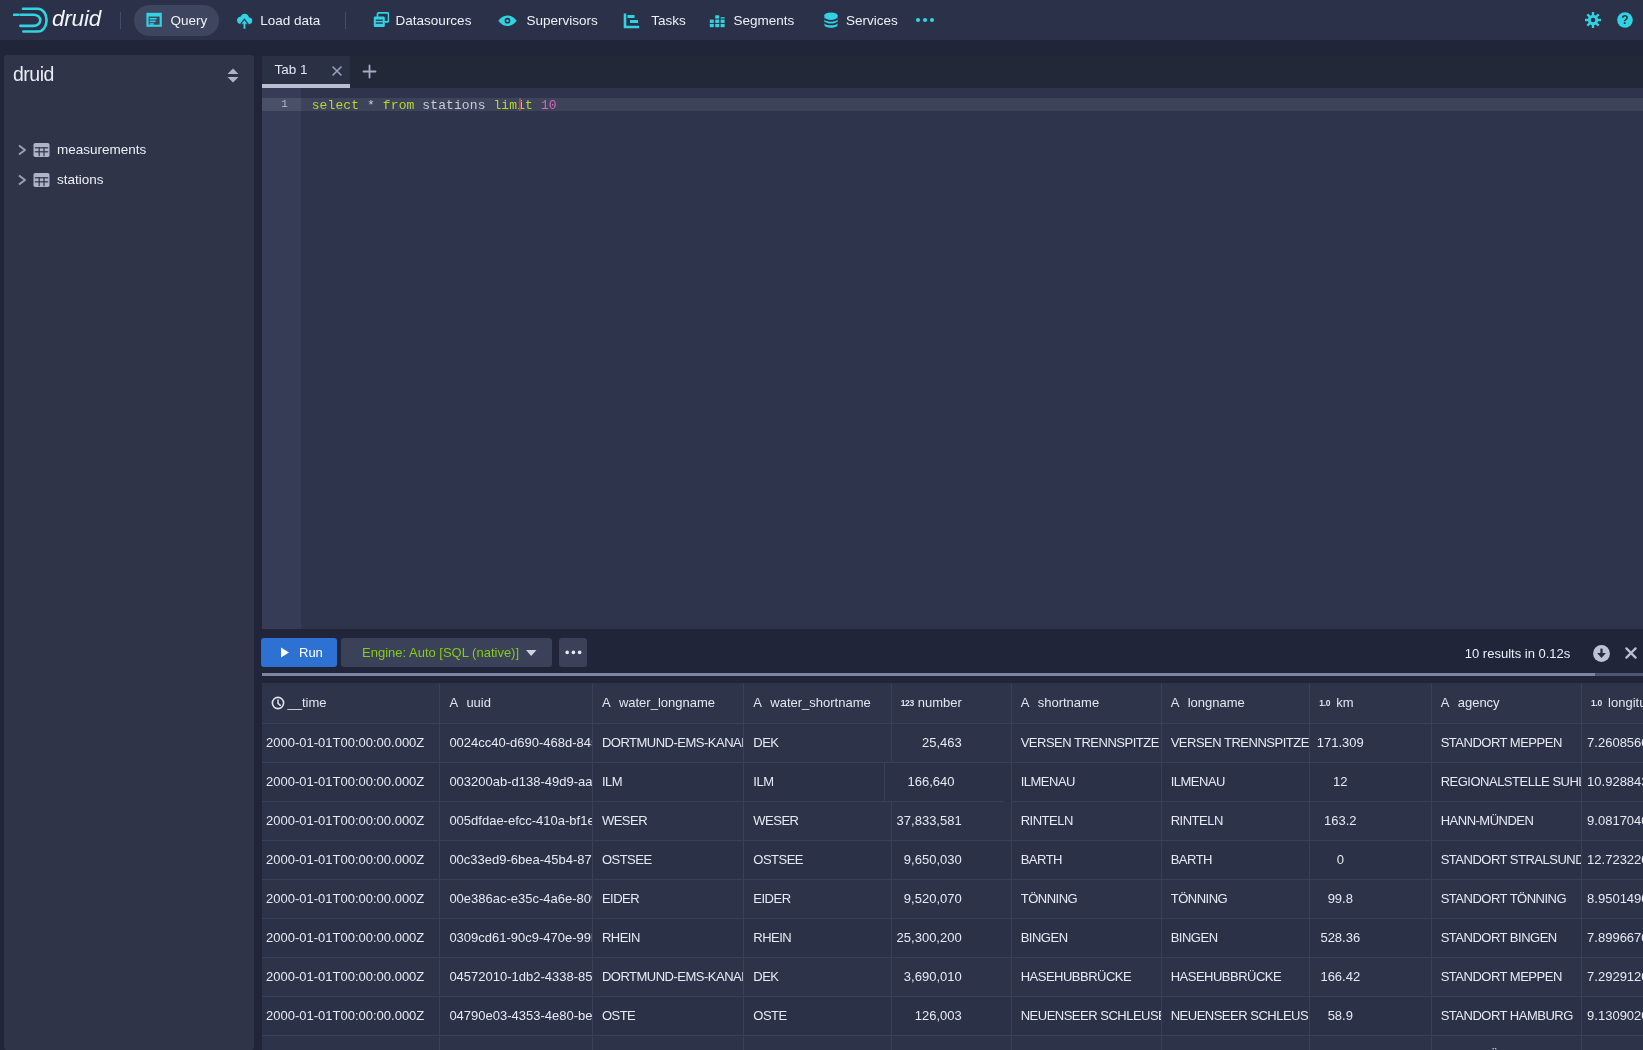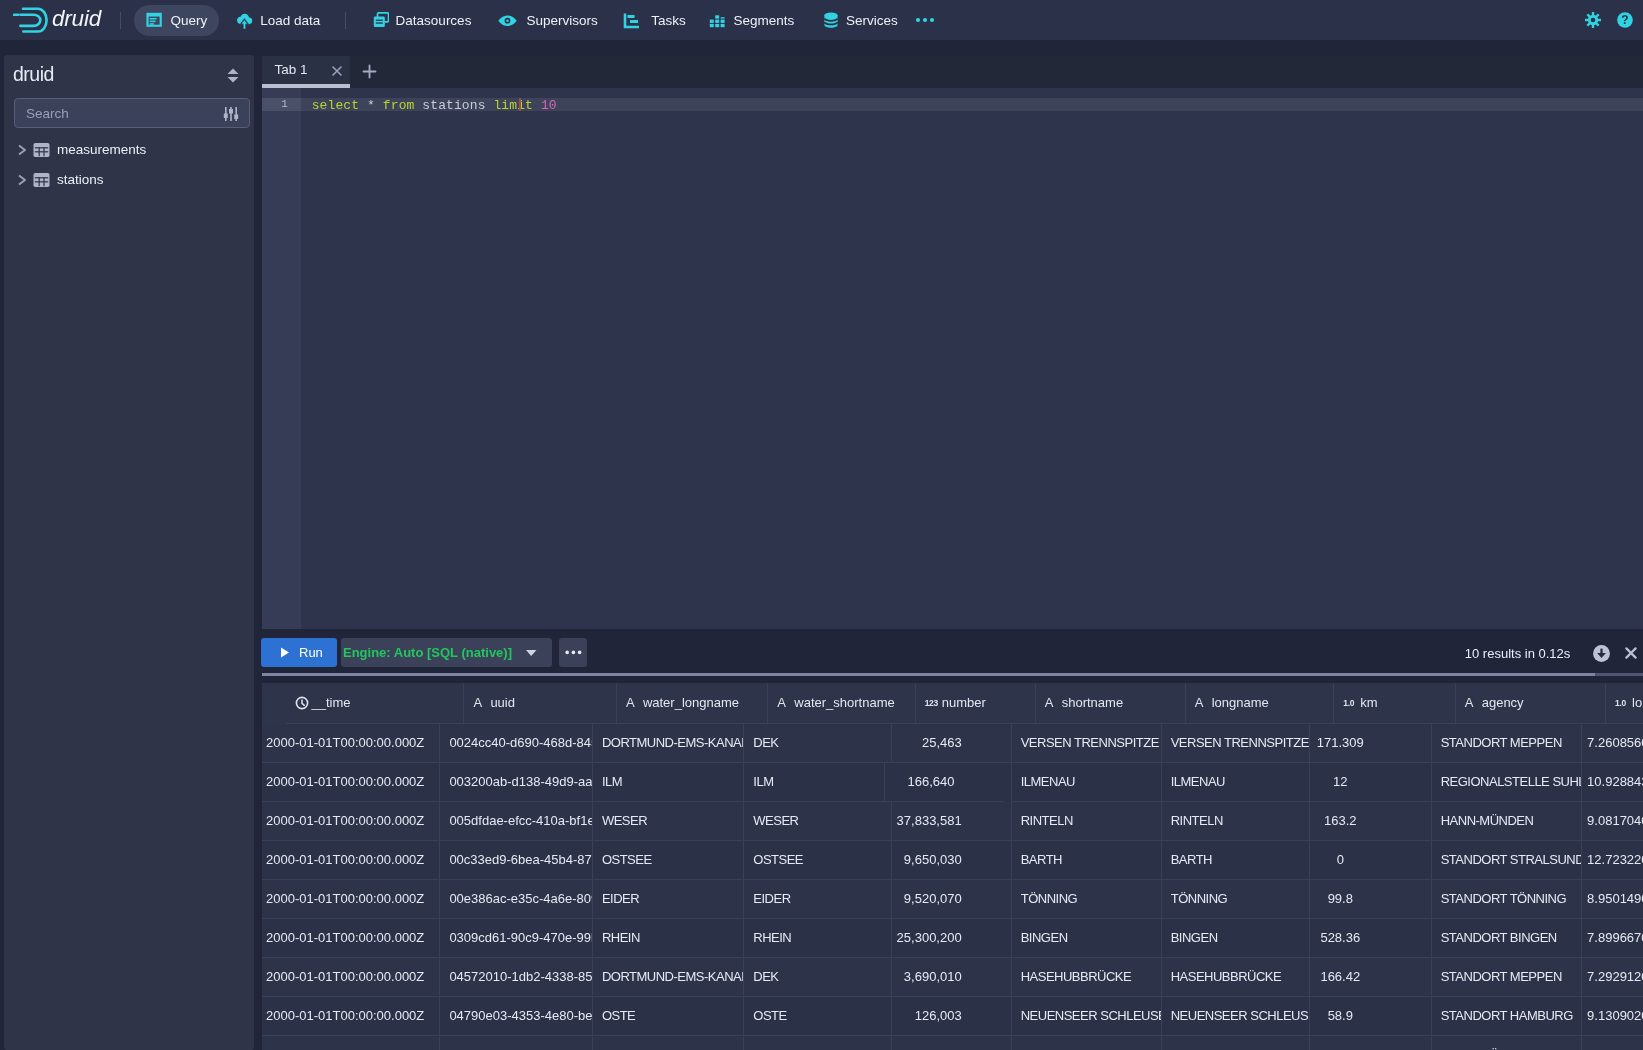--- a/index.html
+++ b/index.html
@@ -45,35 +45,35 @@
 #codeline { position:absolute; left:50.2px; top:10px; font-size:13px; letter-spacing:0.1px; white-space:pre; color:#c7cdda; }
 .kw { color:#b9d433; }
 .num { color:#da62b8; }
 #cursor { position:absolute; left:257.8px; top:9.5px; width:2px; height:13.3px; background:#9c4a53; }
 
 
 #runbtn { position:absolute; left:260.5px; top:638px; width:76px; height:28.5px; background:#2d72d2; border-radius:3px; }
 #runbtn span { position:absolute; left:38.5px; top:7px; font-size:13px; color:#fff; }
 .graybtn { position:absolute; top:638px; height:28.5px; background:#3a4158; border-radius:3px; }
 #enginebtn { left:341px; width:211px; }
-#enginebtn span { position:absolute; left:2px; top:6.5px; font-size:13px; color:#22c55e;font-weight:bold; }
+#enginebtn span { position:absolute; left:21px; top:6.5px; font-size:13px; color:#84cc16; }
 #morebtn { left:558.5px; width:28px; }
 #resinfo { position:absolute; top:646px; left:1464.8px; font-size:13px; color:#eceff6; }
 #scrollline { position:absolute; left:261.5px; top:673.4px; width:1381.5px; height:3px; background:#4d5570; }
 #scrollthumb { position:absolute; left:0; top:0; width:1333px; height:3px; background:#7e86a2; }
 
 
 #rtable { position:absolute; left:261.5px; top:682.5px; width:1381.5px; height:367.5px; overflow:hidden; background:#2b3146; }
 .hrow { position:absolute; left:0; top:0; width:1470px; height:41.5px; background:#2e3449; }
 .drow { position:absolute; left:0; width:1470px; height:39px; }
 .drow.odd { background:#2d3348; }
 .drow.even { background:#2b3146; }
 .cell { position:absolute; top:0; height:100%; border-left:1px solid #3a4055; border-bottom:1px solid #3a4055; overflow:hidden; }
 .cell.first { border-left:none; }
-.hcell { display:flex; align-items:center; font-size:13px; color:#e3e7f0;margin-left:24px; }
+.hcell { display:flex; align-items:center; font-size:13px; color:#e3e7f0; }
 .hcell .hic { margin-left:9px; width:17px; flex:none; display:flex; align-items:center; color:#dfe3ee; }
 .dcell { font-size:13px; color:#e7eaf4; line-height:38px; white-space:nowrap; padding-left:9px; }
 .dcell.time { padding-left:4.5px; }
 .dcell.rnum { text-align:right; padding-left:0; padding-right:49px; }
 .dcell.ckm { padding-left:0; }
 .dcell.ckm span { display:inline-block; width:60px; text-align:center; }
 .dcell.lon { padding-left:5px; }
 .caps { letter-spacing:-0.5px; }
 .tinyic { font-size:8.5px; font-weight:bold; letter-spacing:-0.3px;text-align:right; }
 .aic { font-size:13px; }
@@ -199,31 +199,20 @@
       </svg>
     </div>
 </div>
 
 <div id="side">
   <div id="sidetitle">druid</div>
   <svg id="sortic" width="14" height="15">
       <path d="M7 0.5 L12.5 6 L1.5 6 Z" fill="#aeb5c9"></path>
       <path d="M7 14.5 L1.5 9 L12.5 9 Z" fill="#aeb5c9"></path>
     </svg>
-  <div id="searchbox">
-      <span>Search</span>
-      <svg id="filteric" width="16" height="16">
-        <rect x="2" y="1" width="1.6" height="14" fill="#aeb5c9"></rect>
-        <rect x="0.8" y="7.5" width="4" height="4.5" fill="#aeb5c9"></rect>
-        <rect x="7.2" y="1" width="1.6" height="14" fill="#aeb5c9"></rect>
-        <rect x="6" y="3" width="4" height="4.5" fill="#aeb5c9"></rect>
-        <rect x="12.4" y="1" width="1.6" height="14" fill="#aeb5c9"></rect>
-        <rect x="11.2" y="8.5" width="4" height="4.5" fill="#aeb5c9"></rect>
-      </svg>
-    </div>
   <div class="treerow" style="top:80px">
     <svg class="caret" width="10" height="12">
         <path d="M2 1.5 L8 6 L2 10.5" fill="none" stroke="#99a1b9" stroke-width="2" stroke-linejoin="round"></path>
       </svg>
     <svg class="ticon" width="17" height="16">
         <rect x="0.5" y="1" width="16" height="14" rx="1.8" fill="#aeb5c9"></rect>
         <rect x="1.8" y="5.2" width="13.4" height="1.2" fill="#2f3449"></rect>
         <rect x="1.8" y="9.2" width="13.4" height="1.2" fill="#2f3449"></rect>
         <rect x="5.6" y="5.2" width="1.2" height="9" fill="#2f3449"></rect>
         <rect x="10.4" y="5.2" width="1.2" height="9" fill="#2f3449"></rect>

